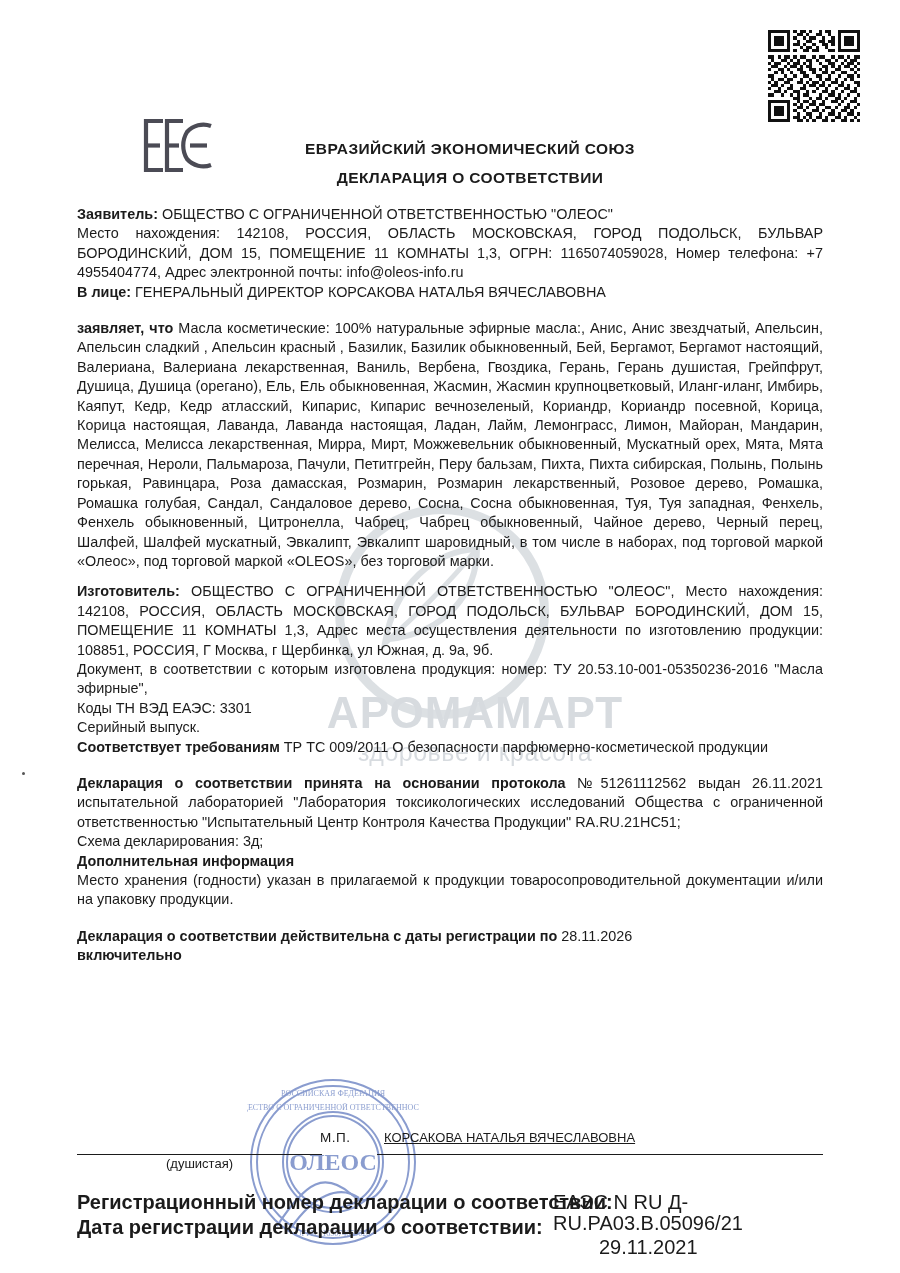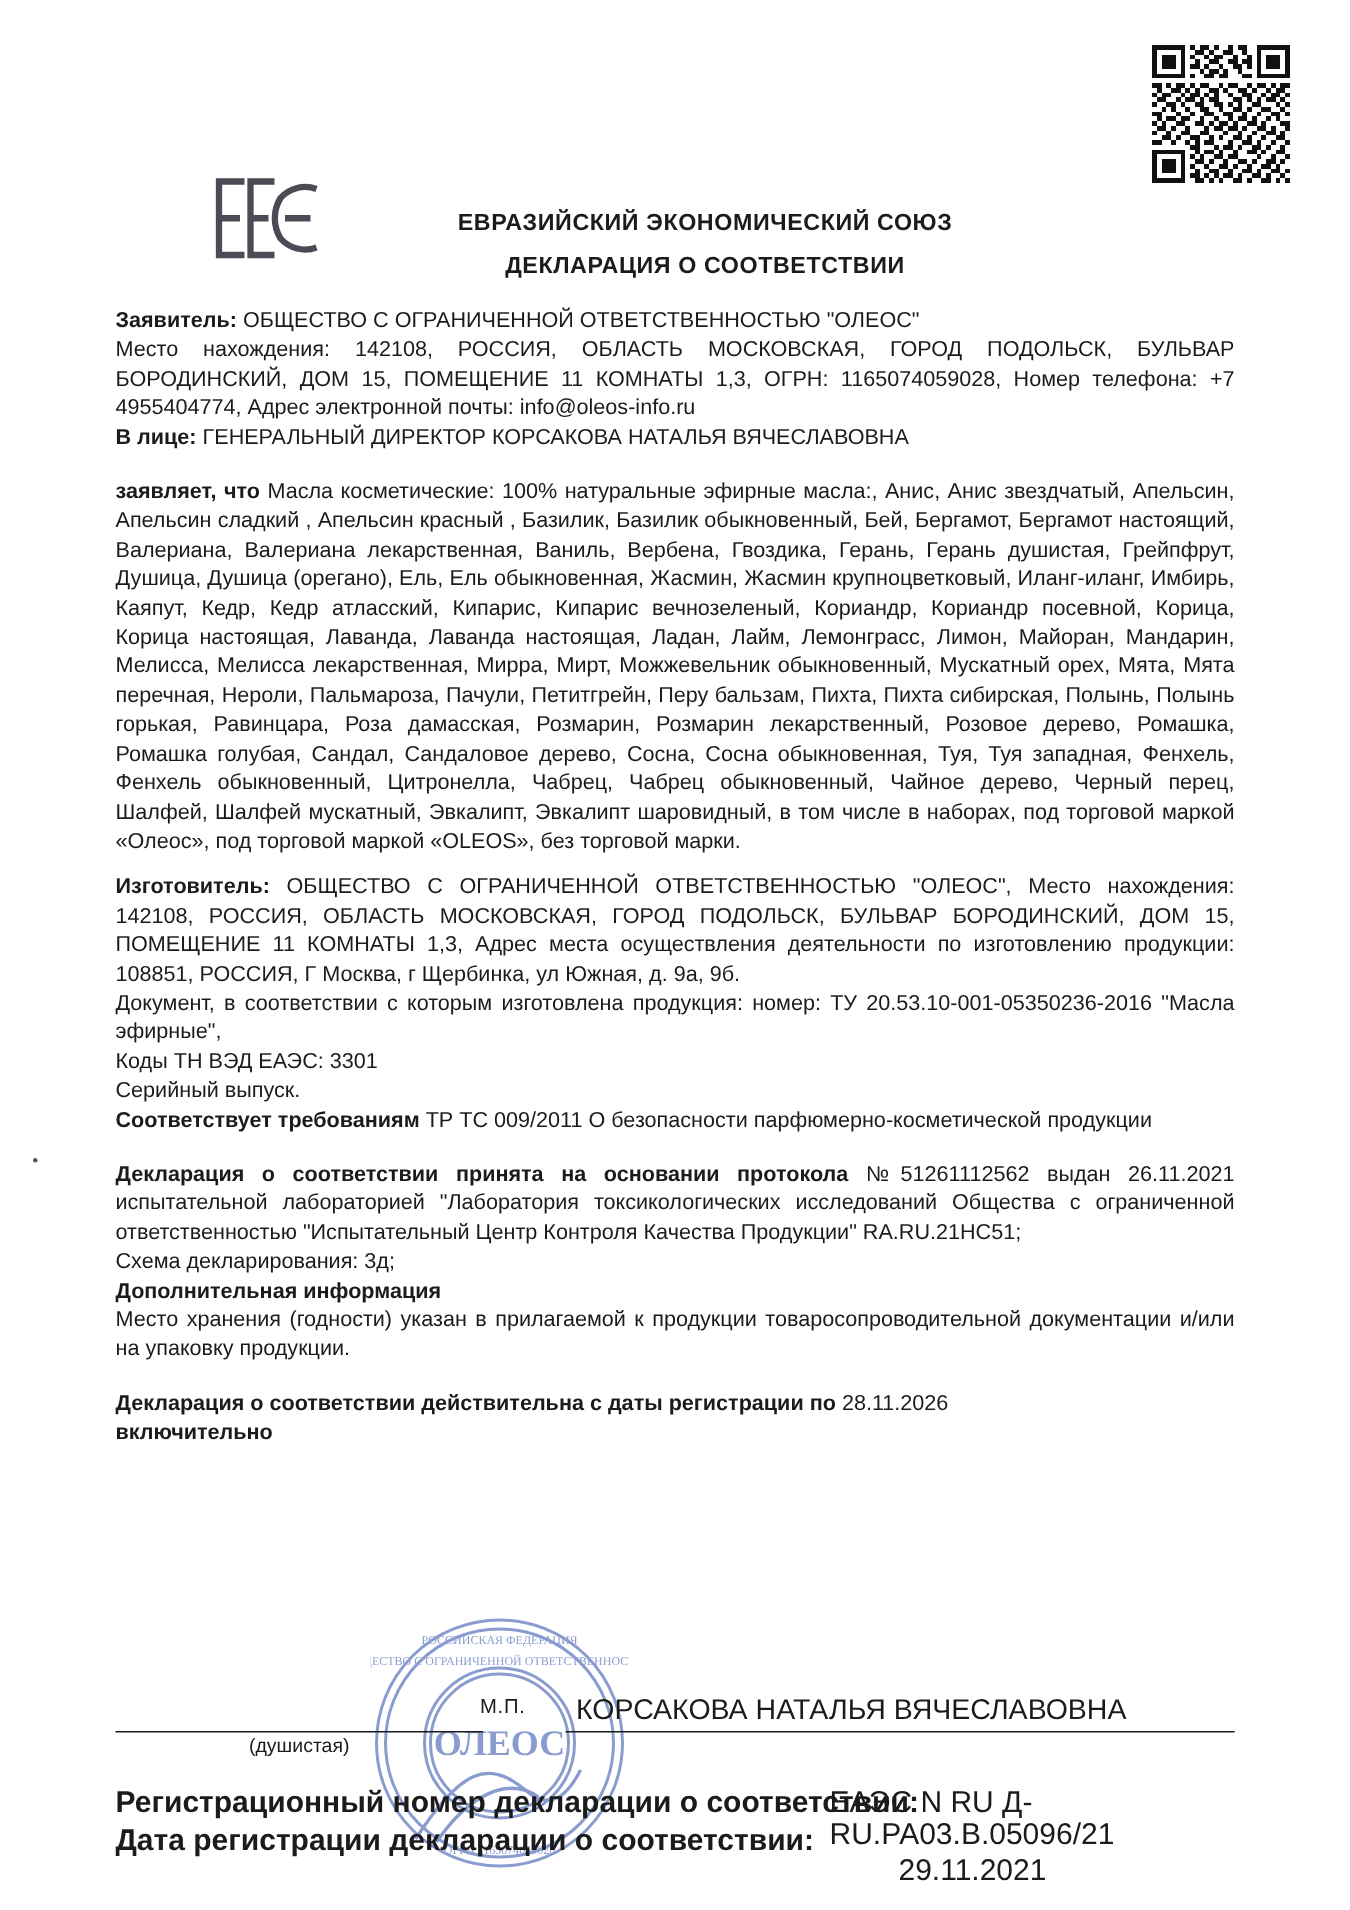--- a/index.html
+++ b/index.html
@@ -86,21 +86,22 @@
     font-size: 13.5px;
   }
   .sig-row {
     position: relative;
     height: 28px;
   }
   .sig-name {
     position: absolute;
     left: 307px;
     top: 2px;
-    font-size: 19px;
+    font-size: 13px;
+    text-decoration: underline;
   }
   .mp {
     position: absolute;
     left: 243px;
     top: 2px;
     font-size: 13.5px;
     letter-spacing: 0.5px;
   }
   .sig-line-left {
     position: absolute;
@@ -480,20 +481,31 @@
     </svg>
   </div>
 
   <div class="header">
     <div class="line1">ЕВРАЗИЙСКИЙ ЭКОНОМИЧЕСКИЙ СОЮЗ</div>
     <div class="line2">ДЕКЛАРАЦИЯ О СООТВЕТСТВИИ</div>
   </div>
 
   <span class="dot-left"></span>
 
+  <div class="watermark">
+    <div class="wm-circle"></div>
+    <svg class="wm-leaf" viewBox="0 0 130 130">
+      <path d="M20 110 C30 50 70 18 112 16 C112 58 82 100 24 106 Z" fill="none" stroke="#8d9aa6" stroke-width="6"></path>
+      <path d="M22 108 C50 84 86 48 110 18" fill="none" stroke="#8d9aa6" stroke-width="5"></path>
+    </svg>
+    <div class="wm-text">
+      <div class="wm-title">АРОМАМАРТ</div>
+      <div class="wm-sub">здоровье и красота</div>
+    </div>
+  </div>
 
   <div class="content">
 
     <div class="block">
       <span class="b">Заявитель:</span>
       <span>ОБЩЕСТВО С ОГРАНИЧЕННОЙ ОТВЕТСТВЕННОСТЬЮ "ОЛЕОС"</span>
       <br>
       <span>Место нахождения: 142108, РОССИЯ, ОБЛАСТЬ МОСКОВСКАЯ, ГОРОД ПОДОЛЬСК, БУЛЬВАР БОРОДИНСКИЙ, ДОМ 15, ПОМЕЩЕНИЕ 11 КОМНАТЫ 1,3, ОГРН: 1165074059028, Номер телефона: +7 4955404774, Адрес электронной почты: info@oleos-info.ru</span>
       <br>
       <span class="b">В лице:</span>

